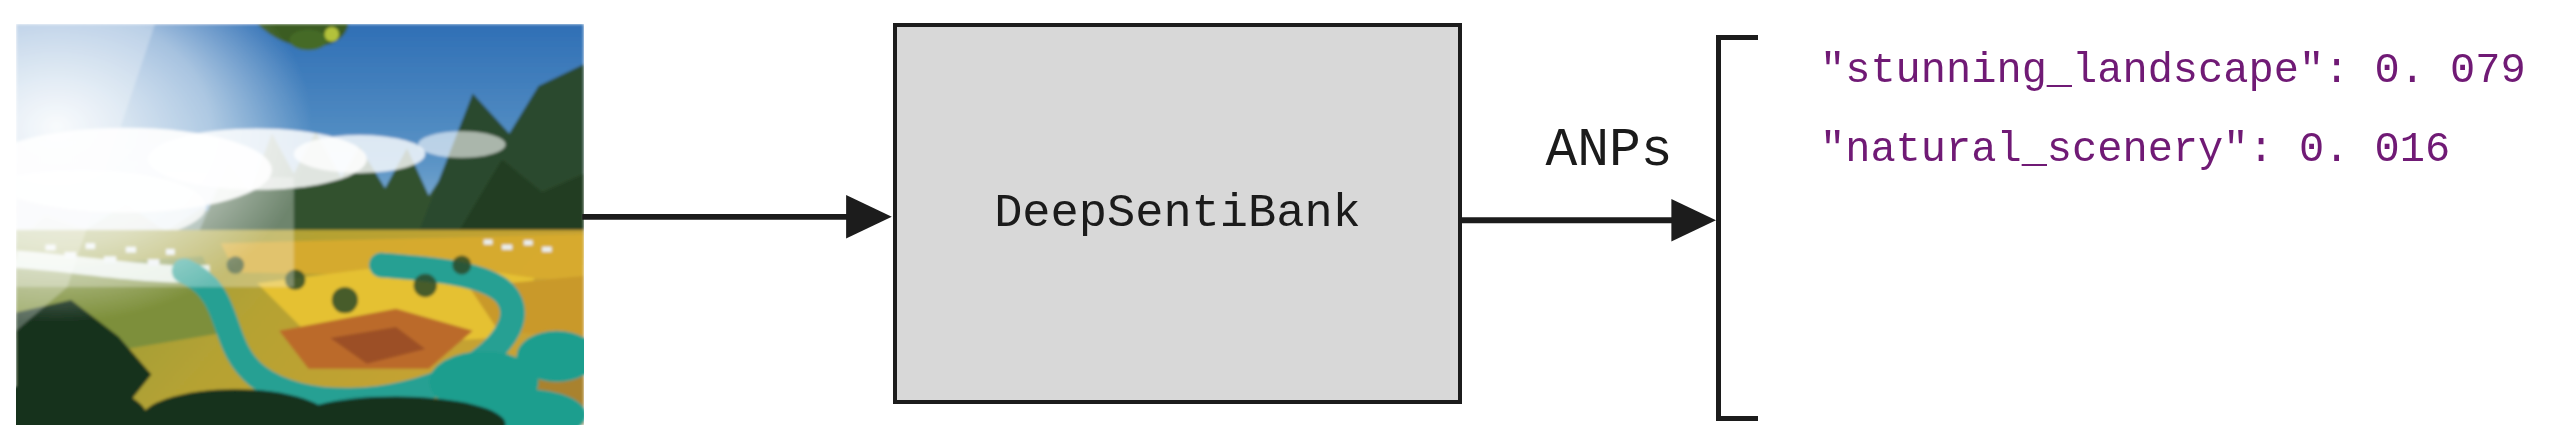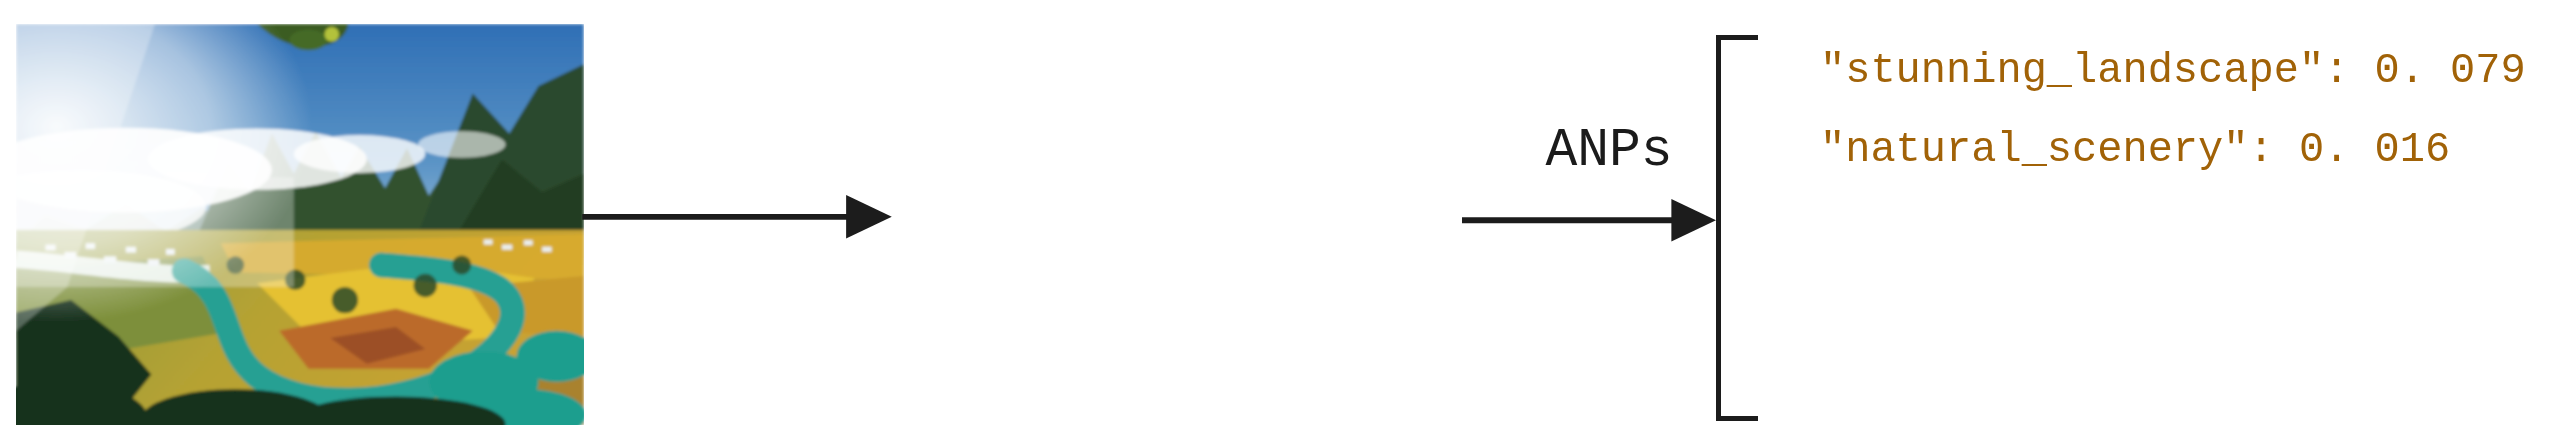--- a/index.html
+++ b/index.html
@@ -60,21 +60,21 @@
     position: absolute;
     left: 1820px; top: 44px;
     width: 756px;
   }
   .anp-item {
     height: 54px;
     line-height: 54px;
     margin-bottom: 25px;
     font-size: 42px;
     white-space: nowrap;
-    color: #a16207;
+    color: #701a75;
   }
   .anp-item:last-child { margin-bottom: 4px; }
 </style>
 </head>
 <body>
 
 <div class="canvas">
 
   <div class="photo">
     <svg width="568" height="401" viewBox="0 0 777 549">
@@ -181,20 +181,23 @@
         <rect x="0" y="210" width="380" height="150" fill="#ffffff" opacity="0.30"></rect>
       </g>
     </svg>
   </div>
 
   <svg class="arrow-svg" style="left:581px; top:190px;" width="312" height="58" viewBox="0 0 427 80">
     <line x1="0" y1="37" x2="368" y2="37" stroke="#1c1c1c" stroke-width="8"></line>
     <polygon points="364,7 427,37 364,67" fill="#1c1c1c"></polygon>
   </svg>
 
+  <div class="model-box">
+    <span class="label">DeepSentiBank</span>
+  </div>
 
   <div class="anps-label">ANPs</div>
 
   <svg class="arrow-svg" style="left:1462px; top:193px;" width="254" height="56" viewBox="0 0 347 76">
     <line x1="0" y1="37" x2="290" y2="37" stroke="#1c1c1c" stroke-width="8"></line>
     <polygon points="286,8 347,37 286,66" fill="#1c1c1c"></polygon>
   </svg>
 
   <div class="bracket"></div>
 

